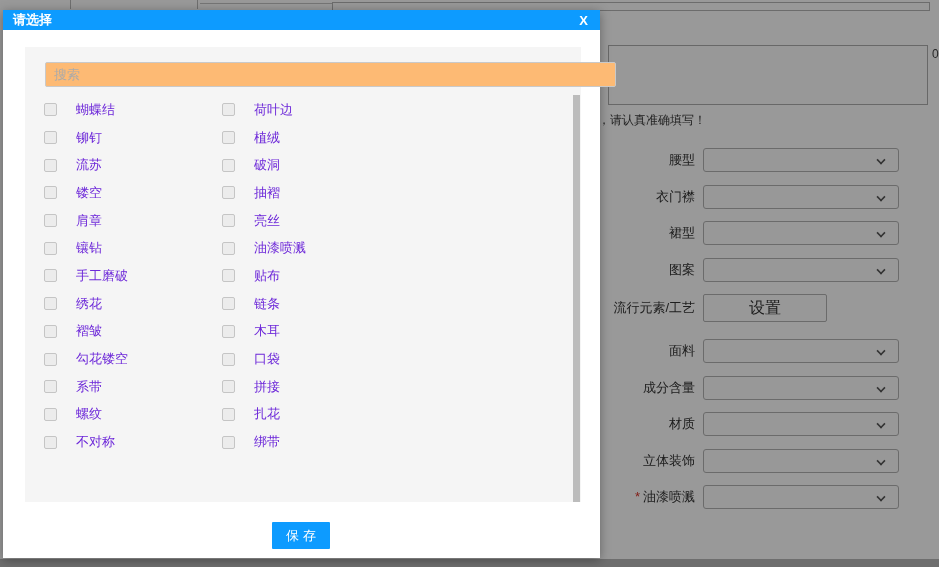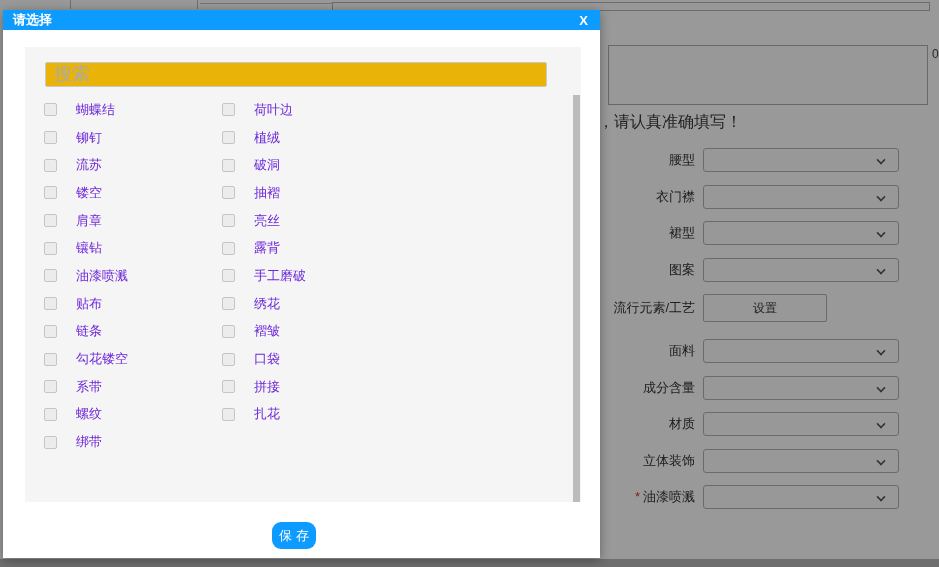--- a/index.html
+++ b/index.html
@@ -16,21 +16,21 @@
   .bg-hline { position:absolute; top:3px; height:1px; background:#c4c4c4; }
   .bg-sliver {
     position:absolute; left:332px; top:2px; width:598px; height:9px;
     background:#fdfdfd; border:1px solid #b4b4b4;
   }
   .bg-textarea {
     position:absolute; left:608px; top:45px; width:320px; height:60px;
     background:#fefefe; border:1px solid #adadad;
   }
   .bg-counter { position:absolute; left:932px; top:47px; font-size:12px; color:#444; }
-  .bg-note { position:absolute; left:598px; top:112px; width:220px; font-size:16px; color:#3a3a3a; white-space:nowrap; }
+  .bg-note { position:absolute; left:598px; top:112px; width:220px; font-size:12px; color:#3a3a3a; white-space:nowrap; }
   .bg-footerbar { position:absolute; left:0; top:559px; width:939px; height:8px; background:#b7b7b7; }
 
   .bg-form { position:absolute; left:600px; top:148px; width:335px; }
   .f-row { display:flex; align-items:center; height:24px; margin-bottom:12.5px; }
   .f-row.is-button { height:28px; margin-bottom:17px; }
   .f-label {
     width:103px; text-align:right; padding-right:8px;
     font-size:13px; color:#333; white-space:nowrap; flex:none;
   }
   .f-required { color:#d9342b; margin-right:3px; font-size:13px; }
@@ -39,21 +39,21 @@
     background:#fdfdfd; border:1px solid #b3b3b3; border-radius:3px; cursor:pointer;
   }
   .chevron {
     position:absolute; right:13px; top:7px; width:8px; height:8px;
     border-right:2px solid #555; border-bottom:2px solid #555;
     transform:rotate(45deg) scale(.8);
   }
   .f-button {
     width:124px; height:28px; flex:none;
     background:#fdfdfd; border:1px solid #b3b3b3; border-radius:2px;
-    font-size:12px; color:#333; text-align:center; line-height:26px; cursor:pointer;
+    font-size:16px; color:#333; text-align:center; line-height:26px; cursor:pointer;
   }
 
   
   .overlay { position:absolute; inset:0; background:rgba(0,0,0,0.40); z-index:5; }
 
   
   .modal {
     position:absolute; left:3px; top:10px; width:597px; height:548px;
     background:#ffffff; z-index:10; box-shadow:0 2px 10px rgba(0,0,0,.35);
   }
@@ -61,45 +61,45 @@
     height:20px; background:var(--accent,#0d9bff); color:#fff;
     display:flex; align-items:center; justify-content:space-between;
     padding:0 12px 0 10px; font-size:13px; font-weight:bold;gap:39px;
   }
   .modal-close { cursor:pointer; font-weight:bold; font-size:13px; line-height:1; }
   .panel {
     position:absolute; left:22px; top:37px; width:556px; height:455px;
     background:#f5f5f5;
   }
   .search {
-    position:absolute; left:20px; top:15px; width:502px; height:25px;
-    border:1px solid #c9c9c9; border-radius:2px; background:#eab308;
-    padding:0 8px; font-size:18px; color:#333; outline:none;
+    position:absolute; left:20px; top:15px; width:571px; height:25px;
+    border:1px solid #c9c9c9; border-radius:2px; background:#fdba74;
+    padding:0 8px; font-size:13px; color:#333; outline:none;
     font-family:inherit;
   }
   .search::placeholder { color:#aaa; }
   .cb-grid {
     position:absolute; left:19px; top:49px; width:510px;
     display:grid; grid-template-columns:178px auto; grid-auto-rows:27.7px;
     align-items:center;
   }
   .cb-item { display:flex; align-items:center; cursor:pointer; }
   .cb-box {
     width:13px; height:13px; flex:none;
     background:#ececec; border:1px solid #c5c5c5; border-radius:2px;
   }
   .cb-label { margin-left:19px; font-size:13px; color:#6d28d9; white-space:nowrap; }
   .scrollbar {
     position:absolute; right:1px; top:48px; width:7px; height:407px;
     background:transparent;
   }
   .scroll-thumb { width:7px; height:100%; background:#bcbcbc; }
   .save-btn {
-    position:absolute; left:269px; top:512px; width:44px; height:27px;
-    background:var(--accent,#0d9bff); color:#fff; border:none; border-radius:9px;
+    position:absolute; left:269px; top:512px; width:58px; height:27px;
+    background:var(--accent,#0d9bff); color:#fff; border:none; border-radius:1px;
     font-size:13px; letter-spacing:4px; padding-left:4px; cursor:pointer;
     font-family:inherit;
   }
 </style>
 </head>
 <body>
 
 <div class="bg">
   <div class="bg-vline" style="left:70px"></div>
   <div class="bg-vline" style="left:197px"></div>
@@ -253,24 +253,20 @@
         <label class="cb-item">
           <span class="cb-box"></span>
           <span class="cb-label">亮丝</span>
         </label>
 
         <label class="cb-item">
           <span class="cb-box"></span>
           <span class="cb-label">镶钻</span>
         </label>
 
-        <label class="cb-item">
-          <span class="cb-box"></span>
-          <span class="cb-label">露背</span>
-        </label>
 
         <label class="cb-item">
           <span class="cb-box"></span>
           <span class="cb-label">油漆喷溅</span>
         </label>
 
         <label class="cb-item">
           <span class="cb-box"></span>
           <span class="cb-label">手工磨破</span>
         </label>
@@ -288,20 +284,24 @@
         <label class="cb-item">
           <span class="cb-box"></span>
           <span class="cb-label">链条</span>
         </label>
 
         <label class="cb-item">
           <span class="cb-box"></span>
           <span class="cb-label">褶皱</span>
         </label>
 
+        <label class="cb-item">
+          <span class="cb-box"></span>
+          <span class="cb-label">木耳</span>
+        </label>
 
         <label class="cb-item">
           <span class="cb-box"></span>
           <span class="cb-label">勾花镂空</span>
         </label>
 
         <label class="cb-item">
           <span class="cb-box"></span>
           <span class="cb-label">口袋</span>
         </label>
@@ -320,20 +320,24 @@
           <span class="cb-box"></span>
           <span class="cb-label">螺纹</span>
         </label>
 
         <label class="cb-item">
           <span class="cb-box"></span>
           <span class="cb-label">扎花</span>
         </label>
 
 
+        <label class="cb-item">
+          <span class="cb-box"></span>
+          <span class="cb-label">不对称</span>
+        </label>
 
         <label class="cb-item">
           <span class="cb-box"></span>
           <span class="cb-label">绑带</span>
         </label>
       </div>
     <div class="scrollbar">
       <div class="scroll-thumb"></div>
     </div>
   </div>

